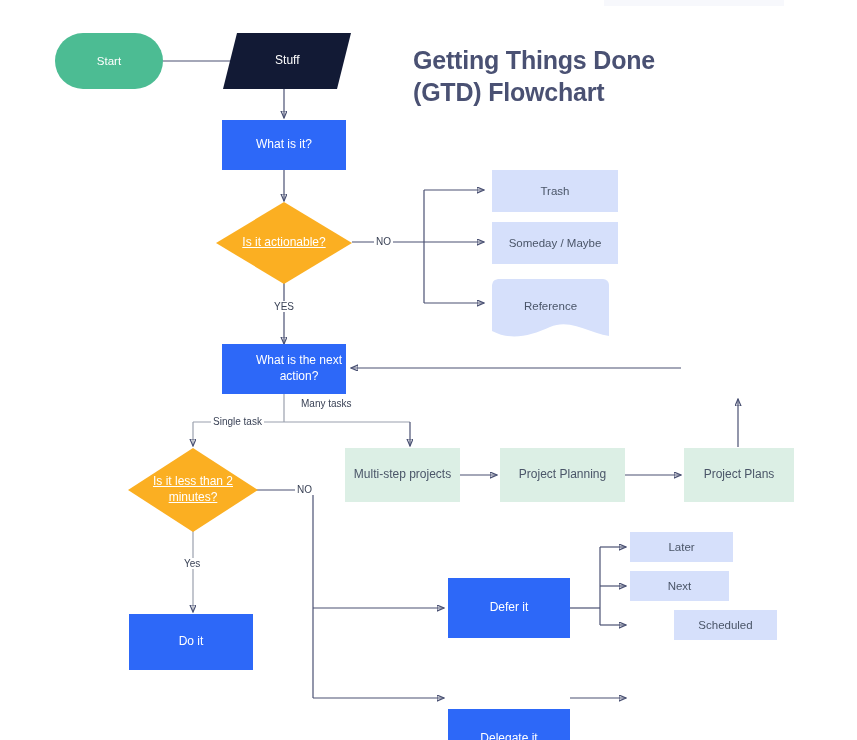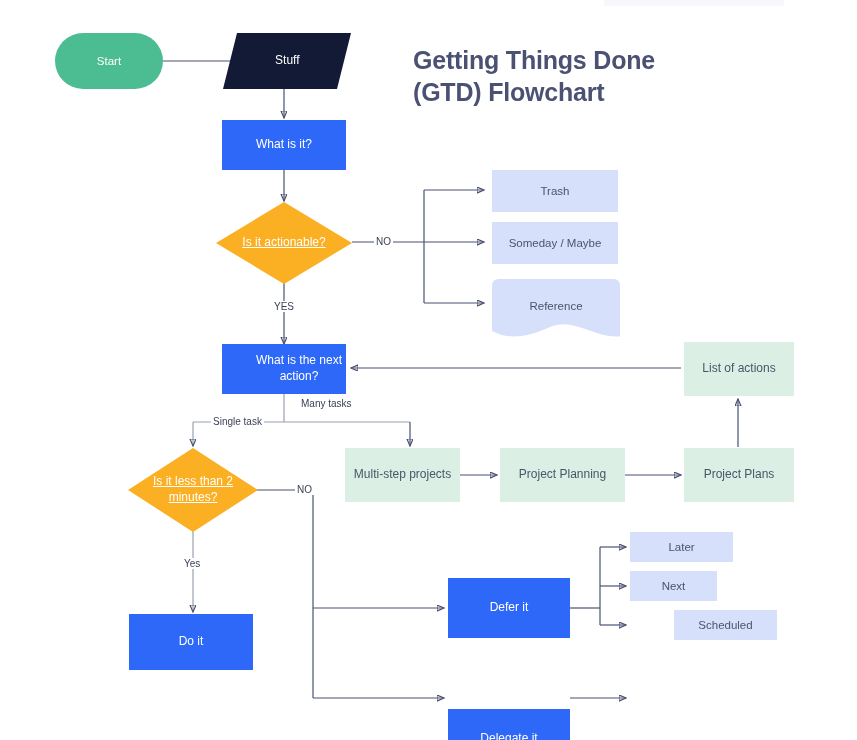--- a/index.html
+++ b/index.html
@@ -204,21 +204,21 @@
   </div>
 
   <div class="node n-lightblue" style="left:492px; top:170px; width:126px; height:42px;">
     <span>Trash</span>
   </div>
 
   <div class="node n-lightblue" style="left:492px; top:222px; width:126px; height:42px;">
     <span>Someday / Maybe</span>
   </div>
 
-  <div class="node n-doc" style="left:492px; top:279px; width:128px; height:66px;">
+  <div class="node n-doc" style="left:492px; top:279px; width:117px; height:66px;">
     <span style="margin-top:-12px;">Reference</span>
   </div>
 
   <div class="node n-blue" style="left:222px; top:344px; width:124px; height:50px;padding-left:30px;">
     <span>What is the next action?</span>
   </div>
 
   <div class="node n-diamond" style="left:128px; top:448px; width:130px; height:84px;">
     <div class="diamond-bg"></div>
     <span style="width:92px;">Is it less than 2 minutes?</span>
@@ -233,37 +233,34 @@
   </div>
 
   <div class="node n-mint" style="left:500px; top:448px; width:125px; height:54px;">
     <span>Project Planning</span>
   </div>
 
   <div class="node n-mint" style="left:684px; top:448px; width:110px; height:54px;">
     <span>Project Plans</span>
   </div>
 
-  <div class="node n-mint" style="left:684px; top:342px; width:110px; height:54px;">
-    <span>List of actions</span>
-  </div>
 
   <div class="node n-blue" style="left:448px; top:578px; width:122px; height:60px;">
     <span>Defer it</span>
   </div>
 
   <div class="node n-blue" style="left:448px; top:669px; width:122px; height:60px;margin-top:40px;">
     <span>Delegate it</span>
   </div>
 
   <div class="node n-lightblue" style="left:630px; top:532px; width:103px; height:30px;">
     <span>Later</span>
   </div>
 
-  <div class="node n-lightblue" style="left:630px; top:571px; width:87px; height:30px;">
+  <div class="node n-lightblue" style="left:630px; top:571px; width:99px; height:30px;">
     <span>Next</span>
   </div>
 
   <div class="node n-lightblue" style="left:630px; top:610px; width:103px; height:30px;margin-left:44px;">
     <span>Scheduled</span>
   </div>
 
 
   <div class="edge-label" style="left:374px; top:236px;">NO</div>
 

